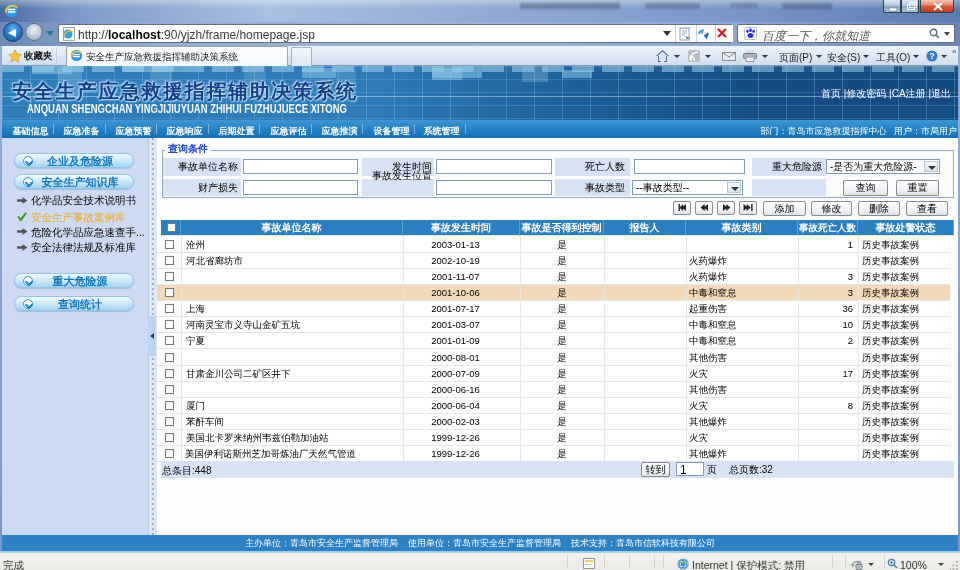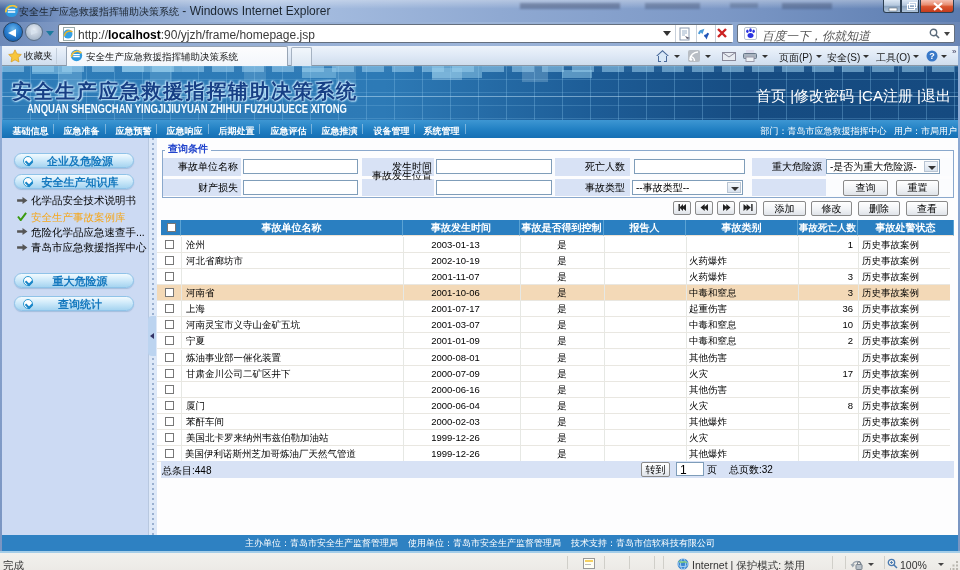--- a/index.html
+++ b/index.html
@@ -46,40 +46,40 @@
 #addrtext b { color:#000; }
 #pageico { left:63px; top:5px; width:12px; height:14px; }
 #addrbtns { left:675px; top:3px; width:58px; height:17px; background:#fff; border-left:1px solid #c8d0da; }
 #addrbtns i { position:absolute; top:0; width:1px; height:17px; background:#c8d0da; }
 #searchbox { left:737px; top:2px; width:218px; height:19px; background:#fff; border:1px solid #646f7e; border-radius:2px; }
 #searchtext { left:762px; top:6px; font-size:12px; font-style:italic; color:#555; }
 
 
 #favbar { left:2px; top:46px; width:956px; height:20px;
   background:linear-gradient(180deg,#eef4fb 0%,#dfe9f6 50%,#cfdded 100%); border-bottom:1px solid #8a97a6; }
-#favtext { left:22px; top:4px; font-size:9.5px; color:#111; }
+#favtext { left:22px; top:4px; font-size:9.5px; color:#111;font-weight:bold; }
 #tab1 { left:64px; top:0px; width:222px; height:20px; background:linear-gradient(180deg,#fdfdfe,#f2f6fb); border:1px solid #98a5b5; border-bottom:none; border-radius:2px 2px 0 0; }
 #tabtext { left:84px; top:5px; font-size:9.5px; color:#111; }
 #tabstub { left:289px; top:1px; width:21px; height:19px; background:linear-gradient(180deg,#f2f7fc,#dce7f3); border:1px solid #a5b2c2; border-bottom:none; border-radius:2px 2px 0 0; }
 .cmditem { position:absolute; top:5px; font-size:10px; color:#1a1a1a; }
 .cmdarr { position:absolute; top:9px; width:0; height:0; border-left:3px solid transparent; border-right:3px solid transparent; border-top:3.5px solid #333; }
 
 
 #banner { left:2px; top:66px; width:956px; height:54px; background:#2a76b4; overflow:hidden; }
 #bannergrid { position:absolute; inset:0;
   background:
    repeating-linear-gradient(90deg, rgba(130,190,230,0.35) 0 1px, transparent 1px 28px),
    repeating-linear-gradient(180deg, rgba(130,190,230,0.25) 0 1px, transparent 1px 13px),
    linear-gradient(90deg,#2e7cb8 0%,#2d7ab6 40%,#1d5c96 62%,#164c82 78%,#154a80 100%);
 }
 .patch { position:absolute; background:rgba(150,205,235,0.5); }
 #bigtitle { left:10px; top:12px; font-size:20px; font-weight:bold; color:#173f85; letter-spacing:1.6px; white-space:nowrap;
   text-shadow:0 0 2px #b8dff5,0 0 3px #cdeafd,1px 1px 1px #9fd0ee,-1px -1px 1px #9fd0ee; }
 #pinyin { left:25px; top:36px; font-size:12px; font-weight:bold; color:#f5fbff; white-space:nowrap; transform:scaleX(0.79); transform-origin:0 0; }
-#toplinks { right:7px; top:21px; font-size:15px; color:#fff; }
+#toplinks { right:7px; top:21px; font-size:10px; color:#fff; }
 
 
 #navbar { left:2px; top:120px; width:956px; height:18px;
   background:linear-gradient(180deg,#3e97d3 0%,#2381c4 50%,#156fb4 100%); }
 .navitem { position:absolute; top:5px; font-size:9px; font-weight:bold; color:#fff; width:51px; text-align:center; }
 .navsep { position:absolute; top:4px; width:1px; height:10px; background:rgba(255,255,255,0.38); }
 #deptinfo { position:absolute; right:1px; top:5px; font-size:9px; color:#fff;margin-left:12px; }
 
 
 #main { left:2px; top:138px; width:956px; height:397px; background:#fff; }
@@ -133,21 +133,20 @@
 </style>
 </head>
 <body>
 <div id="titlebar" class="abs">
     <div class="tgrad"></div>
   <svg class="abs" style="left:4px;top:3px" width="15" height="15" viewBox="0 0 16 16">
       <circle cx="8" cy="8" r="7" fill="#2e9ae0"></circle>
       <path d="M2 10 a7 7 0 0 1 12-5" stroke="#f3c03a" stroke-width="2" fill="none"></path>
       <path d="M4 7 h8 M4 9.5 h8" stroke="#fff" stroke-width="1.6"></path>
     </svg>
-  <div id="tbtext" class="abs"><span style="font-size:10px">安全生产应急救援指挥辅助决策系统</span> - Windows Internet Explorer</div>
   <div class="abs" style="left:520px;top:3px;width:100px;height:6px;background:rgba(40,50,80,0.35);filter:blur(1px)"></div>
   <div class="abs" style="left:645px;top:3px;width:55px;height:6px;background:rgba(40,50,80,0.3);filter:blur(1px)"></div>
   <div class="abs" style="left:730px;top:3px;width:28px;height:5px;background:rgba(40,50,80,0.25);filter:blur(1px)"></div>
   <div class="abs" style="left:782px;top:3px;width:50px;height:6px;background:rgba(40,50,80,0.3);filter:blur(1px)"></div>
   <div id="winbtns" class="abs">
     <div class="wb min">
         <svg width="18" height="13">
           <rect x="5" y="8" width="8" height="3" fill="#fff" stroke="#456" stroke-width="0.5"></rect>
         </svg>
       </div>
@@ -314,21 +313,21 @@
         <path d="M1 5 l3 4 6-8" stroke="#3a9a10" stroke-width="2.2" fill="none"></path>
       </svg>
     <div class="sitem" style="top:73px;color:#f5a71c">安全生产事故案例库</div>
     <svg class="sarrow" style="top:89px" width="12" height="10" viewBox="0 0 12 10">
         <path d="M0 3.5 h6 V1 l5.5 4 -5.5 4 V6.5 H0 z" fill="#555"></path>
       </svg>
     <div class="sitem" style="top:88px">危险化学品应急速查手...</div>
     <svg class="sarrow" style="top:105px" width="12" height="10" viewBox="0 0 12 10">
         <path d="M0 3.5 h6 V1 l5.5 4 -5.5 4 V6.5 H0 z" fill="#555"></path>
       </svg>
-    <div class="sitem" style="top:103px">青岛市应急救援指挥中心</div>
+    <div class="sitem" style="top:103px">安全法律法规及标准库</div>
     <div class="accbtn" style="top:135px;padding-left:12px"><span class="circ"></span>重大危险源</div>
     <div class="accbtn" style="top:158px;padding-left:12px"><span class="circ"></span>查询统计</div>
   </div>
   <div id="splitter">
       <div class="dots"></div>
     </div>
   <div id="collapsetab"></div>
   <div id="content">
     <div id="qbox"></div>
     <div id="qlegend">查询条件</div>
@@ -441,21 +440,20 @@
         </div>
       <div class="tr" style="top:65.2px;background:#f3d9b7">
           <i class="vb" style="left:24px"></i>
           <i class="vb" style="left:246px"></i>
           <i class="vb" style="left:363px"></i>
           <i class="vb" style="left:447px"></i>
           <i class="vb" style="left:529px"></i>
           <i class="vb" style="left:641px"></i>
           <i class="vb" style="left:701px"></i>
           <span class="cb" style="left:8px;top:3px"></span>
-          <div class="td" style="left:29px;width:214px">河南省</div>
           <div class="td" style="left:246px;width:105px;text-align:center">2001-10-06</div>
           <div class="td" style="left:363px;width:84px;text-align:center">是</div>
           <div class="td" style="left:447px;width:82px;text-align:center"></div>
           <div class="td" style="left:532px;width:106px">中毒和窒息</div>
           <div class="td" style="left:641px;width:55px;text-align:right">3</div>
           <div class="td" style="left:705px;width:92px">历史事故案例</div>
         </div>
       <div class="tr" style="top:81.3px;background:#fff">
           <i class="vb" style="left:24px"></i>
           <i class="vb" style="left:246px"></i>
@@ -509,21 +507,20 @@
         </div>
       <div class="tr" style="top:129.5px;background:#fff">
           <i class="vb" style="left:24px"></i>
           <i class="vb" style="left:246px"></i>
           <i class="vb" style="left:363px"></i>
           <i class="vb" style="left:447px"></i>
           <i class="vb" style="left:529px"></i>
           <i class="vb" style="left:641px"></i>
           <i class="vb" style="left:701px"></i>
           <span class="cb" style="left:8px;top:3px"></span>
-          <div class="td" style="left:29px;width:214px">炼油事业部一催化装置</div>
           <div class="td" style="left:246px;width:105px;text-align:center">2000-08-01</div>
           <div class="td" style="left:363px;width:84px;text-align:center">是</div>
           <div class="td" style="left:447px;width:82px;text-align:center"></div>
           <div class="td" style="left:532px;width:106px">其他伤害</div>
           <div class="td" style="left:641px;width:55px;text-align:right"></div>
           <div class="td" style="left:705px;width:92px">历史事故案例</div>
         </div>
       <div class="tr" style="top:145.6px;background:#fff">
           <i class="vb" style="left:24px"></i>
           <i class="vb" style="left:246px"></i>

